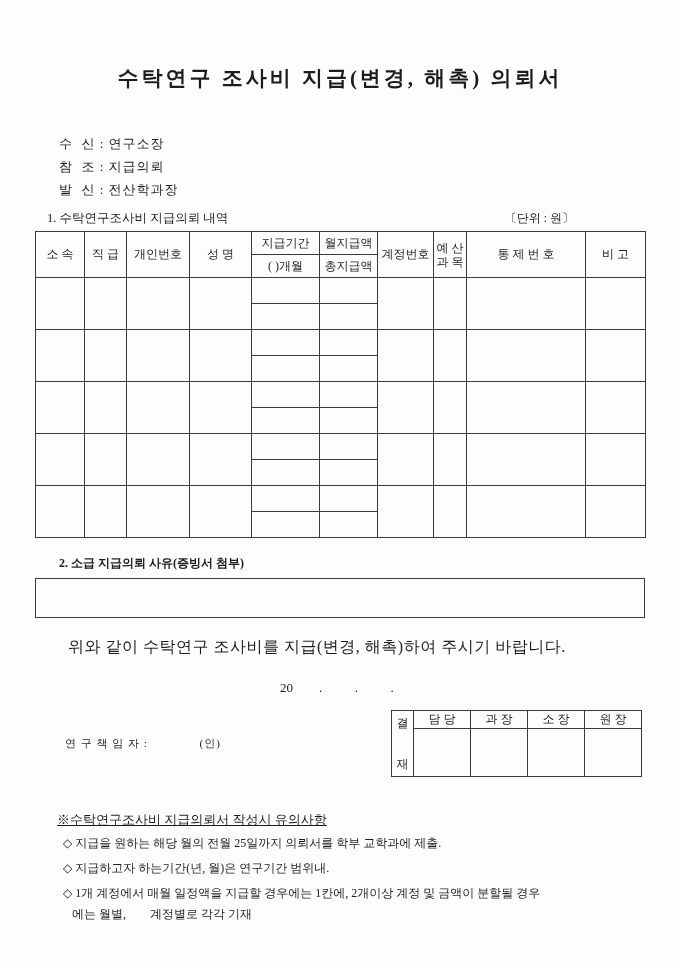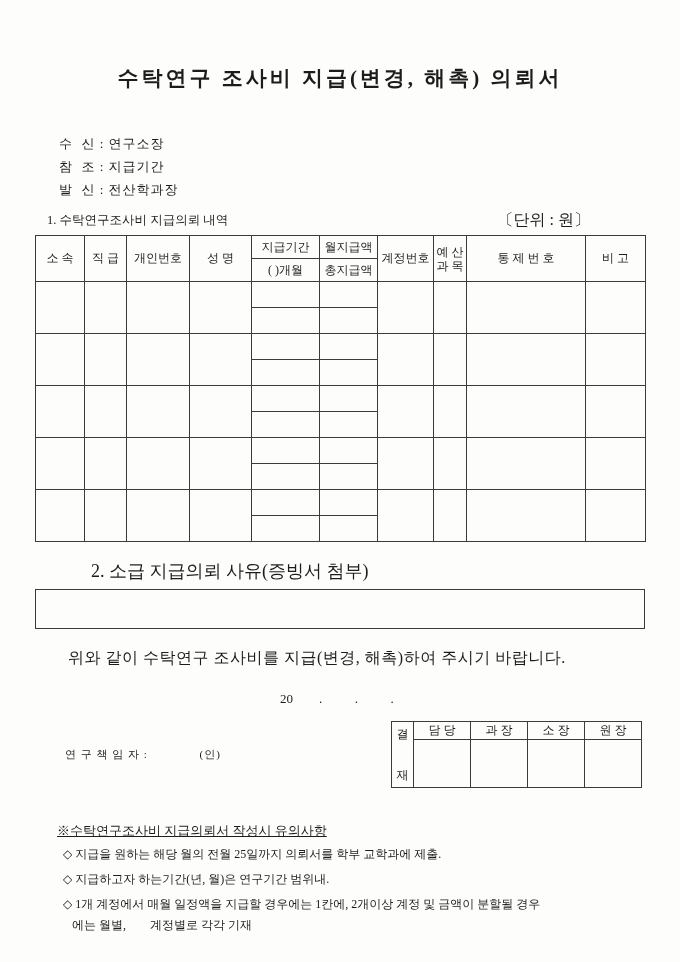--- a/index.html
+++ b/index.html
@@ -6,30 +6,30 @@
   html, body { background:#ffffff; }
   .page {
     width:680px; height:962px; background:#fdfdfb; margin:0 auto;
     font-family:"Liberation Serif","DejaVu Serif",serif; color:#1c1c1c;
     padding:64px 35px 0 35px; overflow:hidden; position:relative;
   }
   .title { text-align:center; font-size:21px; font-weight:bold; letter-spacing:3px; }
   .recipients { margin:40px 0 0 24px;font-family:Liberation Serif, serif; }
   .recipient-line { font-size:13px; line-height:23px; white-space:pre; letter-spacing:1px; }
   .sec1-head { display:flex; justify-content:space-between; align-items:center; margin:9px 0 4px 12px; font-size:12.5px; }
-  .unit-label { margin-right:55px; font-size:16px; }
+  .unit-label { margin-right:71px; font-size:12px; }
   table.main { border-collapse:collapse; width:610px; table-layout:fixed;padding-left:47px; }
   table.main th, table.main td {
     border:1px solid #3b3b3b; font-size:12px; font-weight:normal;
     text-align:center; vertical-align:middle; padding:0 1px; overflow:hidden;
   }
   table.main thead tr { height:23px; }
   table.main tbody tr { height:26px; }
   .two-line { line-height:14px; }
-  .sec2-head { margin:17px 0 0 56px; font-size:18px; }
+  .sec2-head { margin:17px 0 0 24px; font-size:12px;font-weight:bold; }
   .reason-box { margin-top:6px; width:610px; height:40px; border:1px solid #3b3b3b; background:#fdfdfb; }
   .closing { margin:19px 0 0 33px; font-size:16px; letter-spacing:0.5px; }
   .date-line { margin:22px 0 0 245px; font-size:13px; white-space:pre; }
   .sig-row { display:flex; align-items:center; margin-top:14px; }
   .sig-left { flex:1; margin-left:30px; font-size:11px; letter-spacing:1px; }
   .sig-seal { display:inline-block; margin-left:48px; }
   table.approval { border-collapse:collapse; table-layout:fixed; margin-right:3px; }
   table.approval th, table.approval td {
     border:1px solid #3b3b3b; font-size:12px; font-weight:normal;
     text-align:center; vertical-align:middle; padding:0;
@@ -44,21 +44,21 @@
 </style>
 </head>
 <body>
 
 <div class="page">
 
   <div class="title">수탁연구 조사비 지급(변경, 해촉) 의뢰서</div>
 
   <div class="recipients">
     <div class="recipient-line">수  신 : 연구소장</div>
-    <div class="recipient-line">참  조 : 지급기간</div>
+    <div class="recipient-line">참  조 : 지급의뢰</div>
     <div class="recipient-line">발  신 : 전산학과장</div>
   </div>
 
   <div class="sec1-head">
     <span>1. 수탁연구조사비 지급의뢰 내역</span>
     <span class="unit-label">〔단위 : 원〕</span>
   </div>
 
   <table class="main">
     <colgroup>

